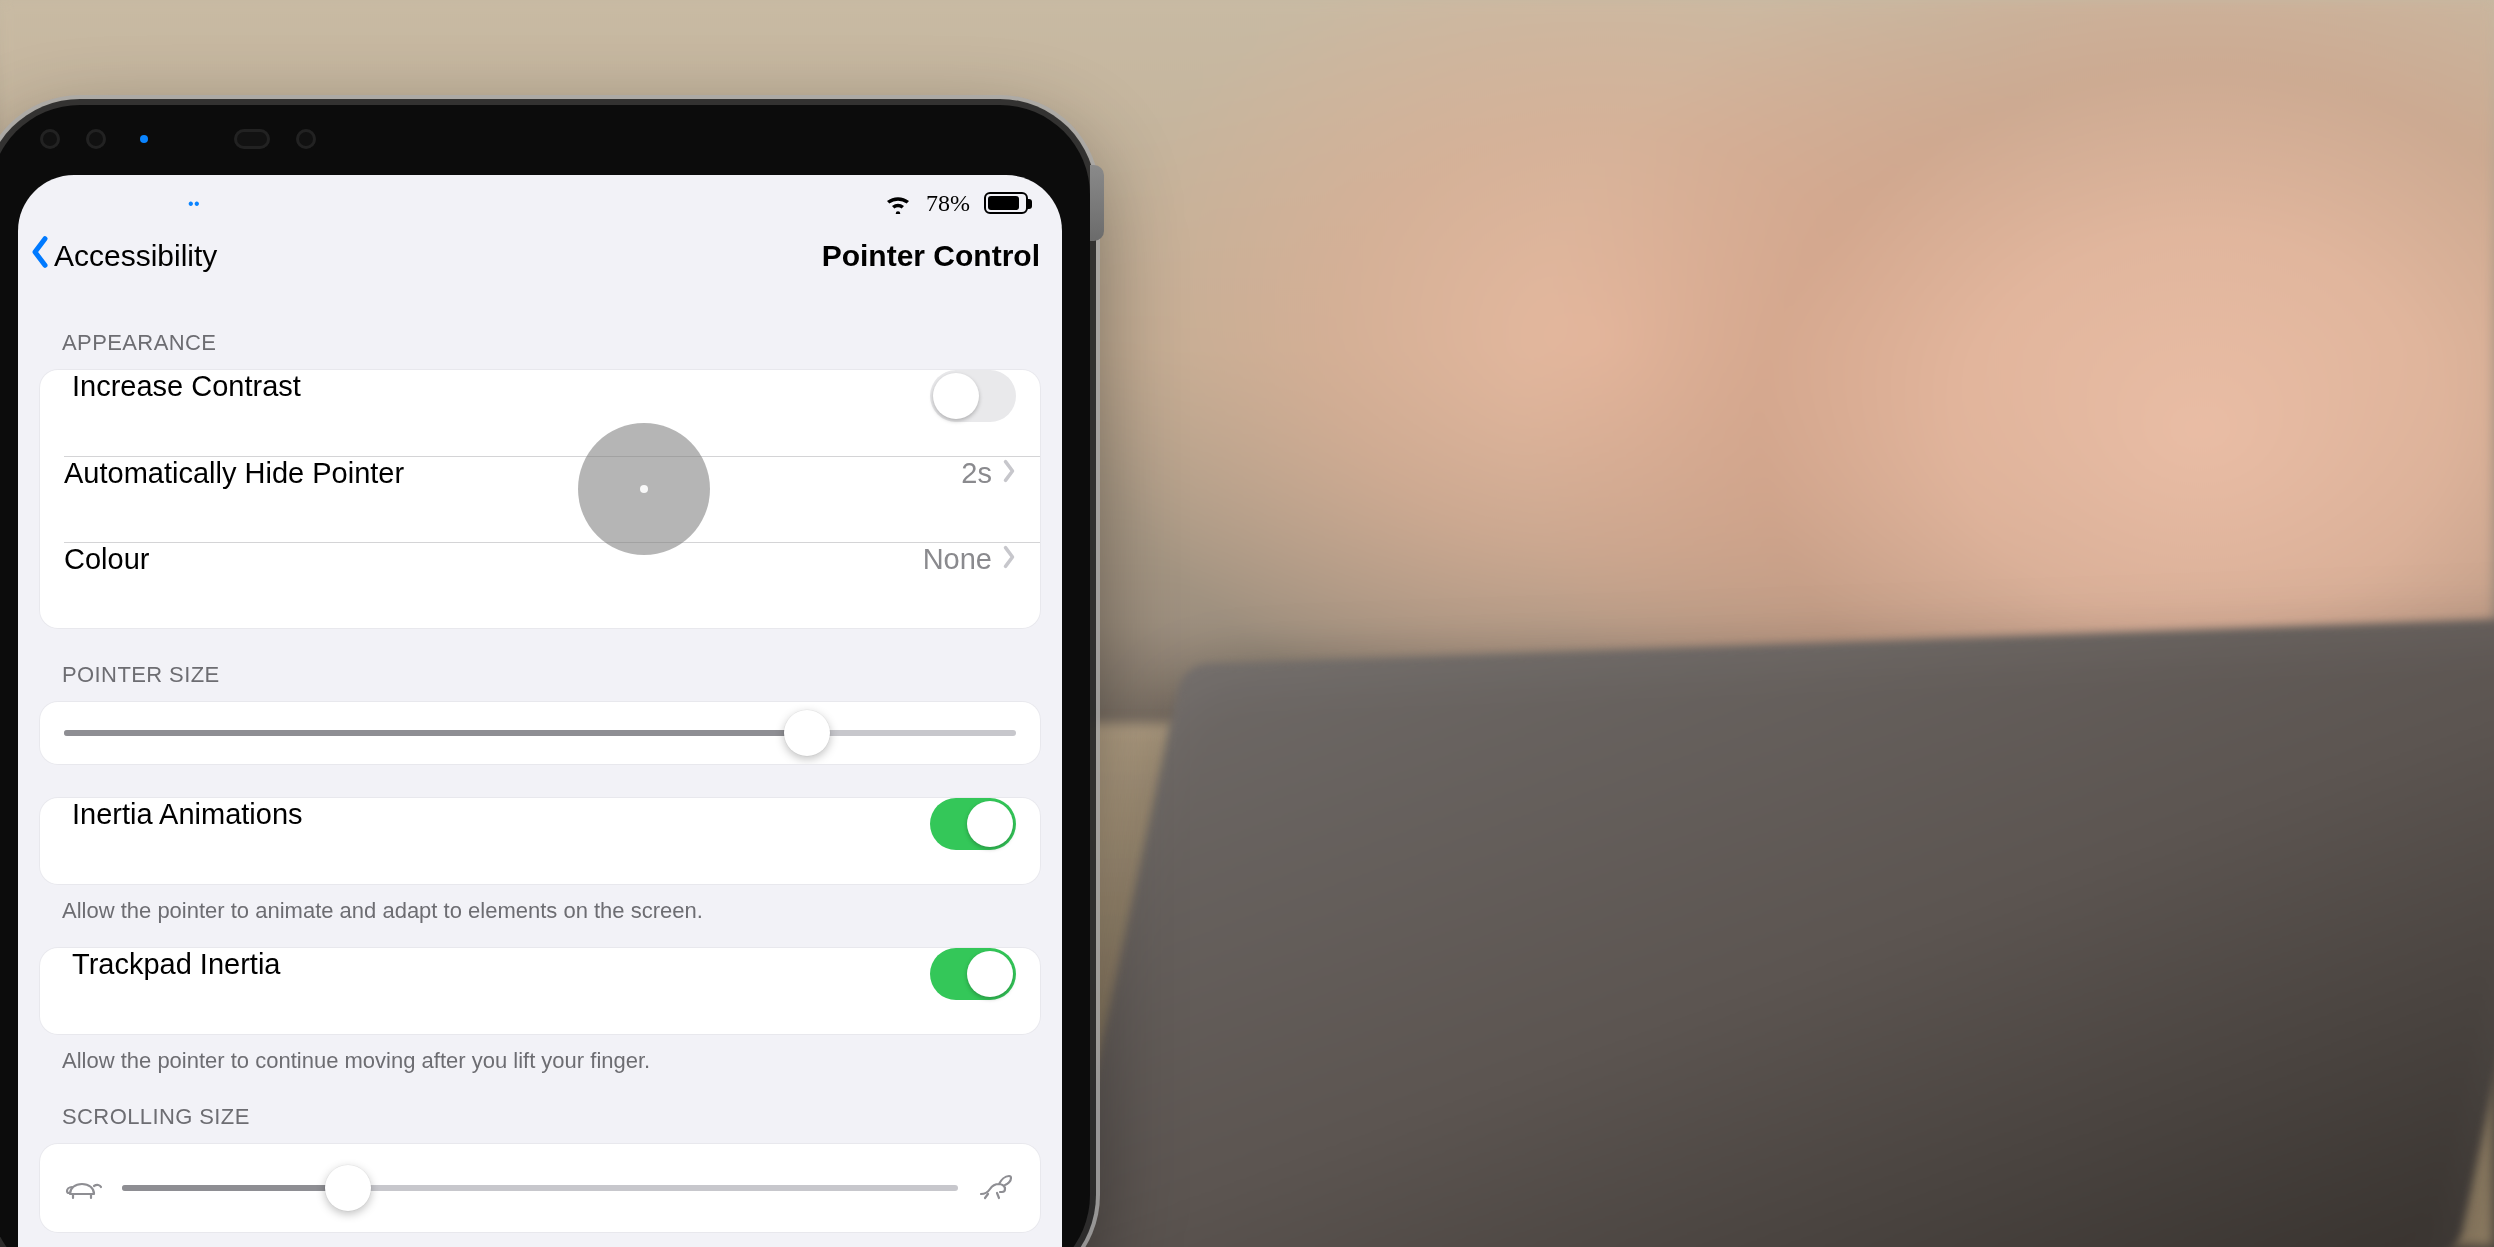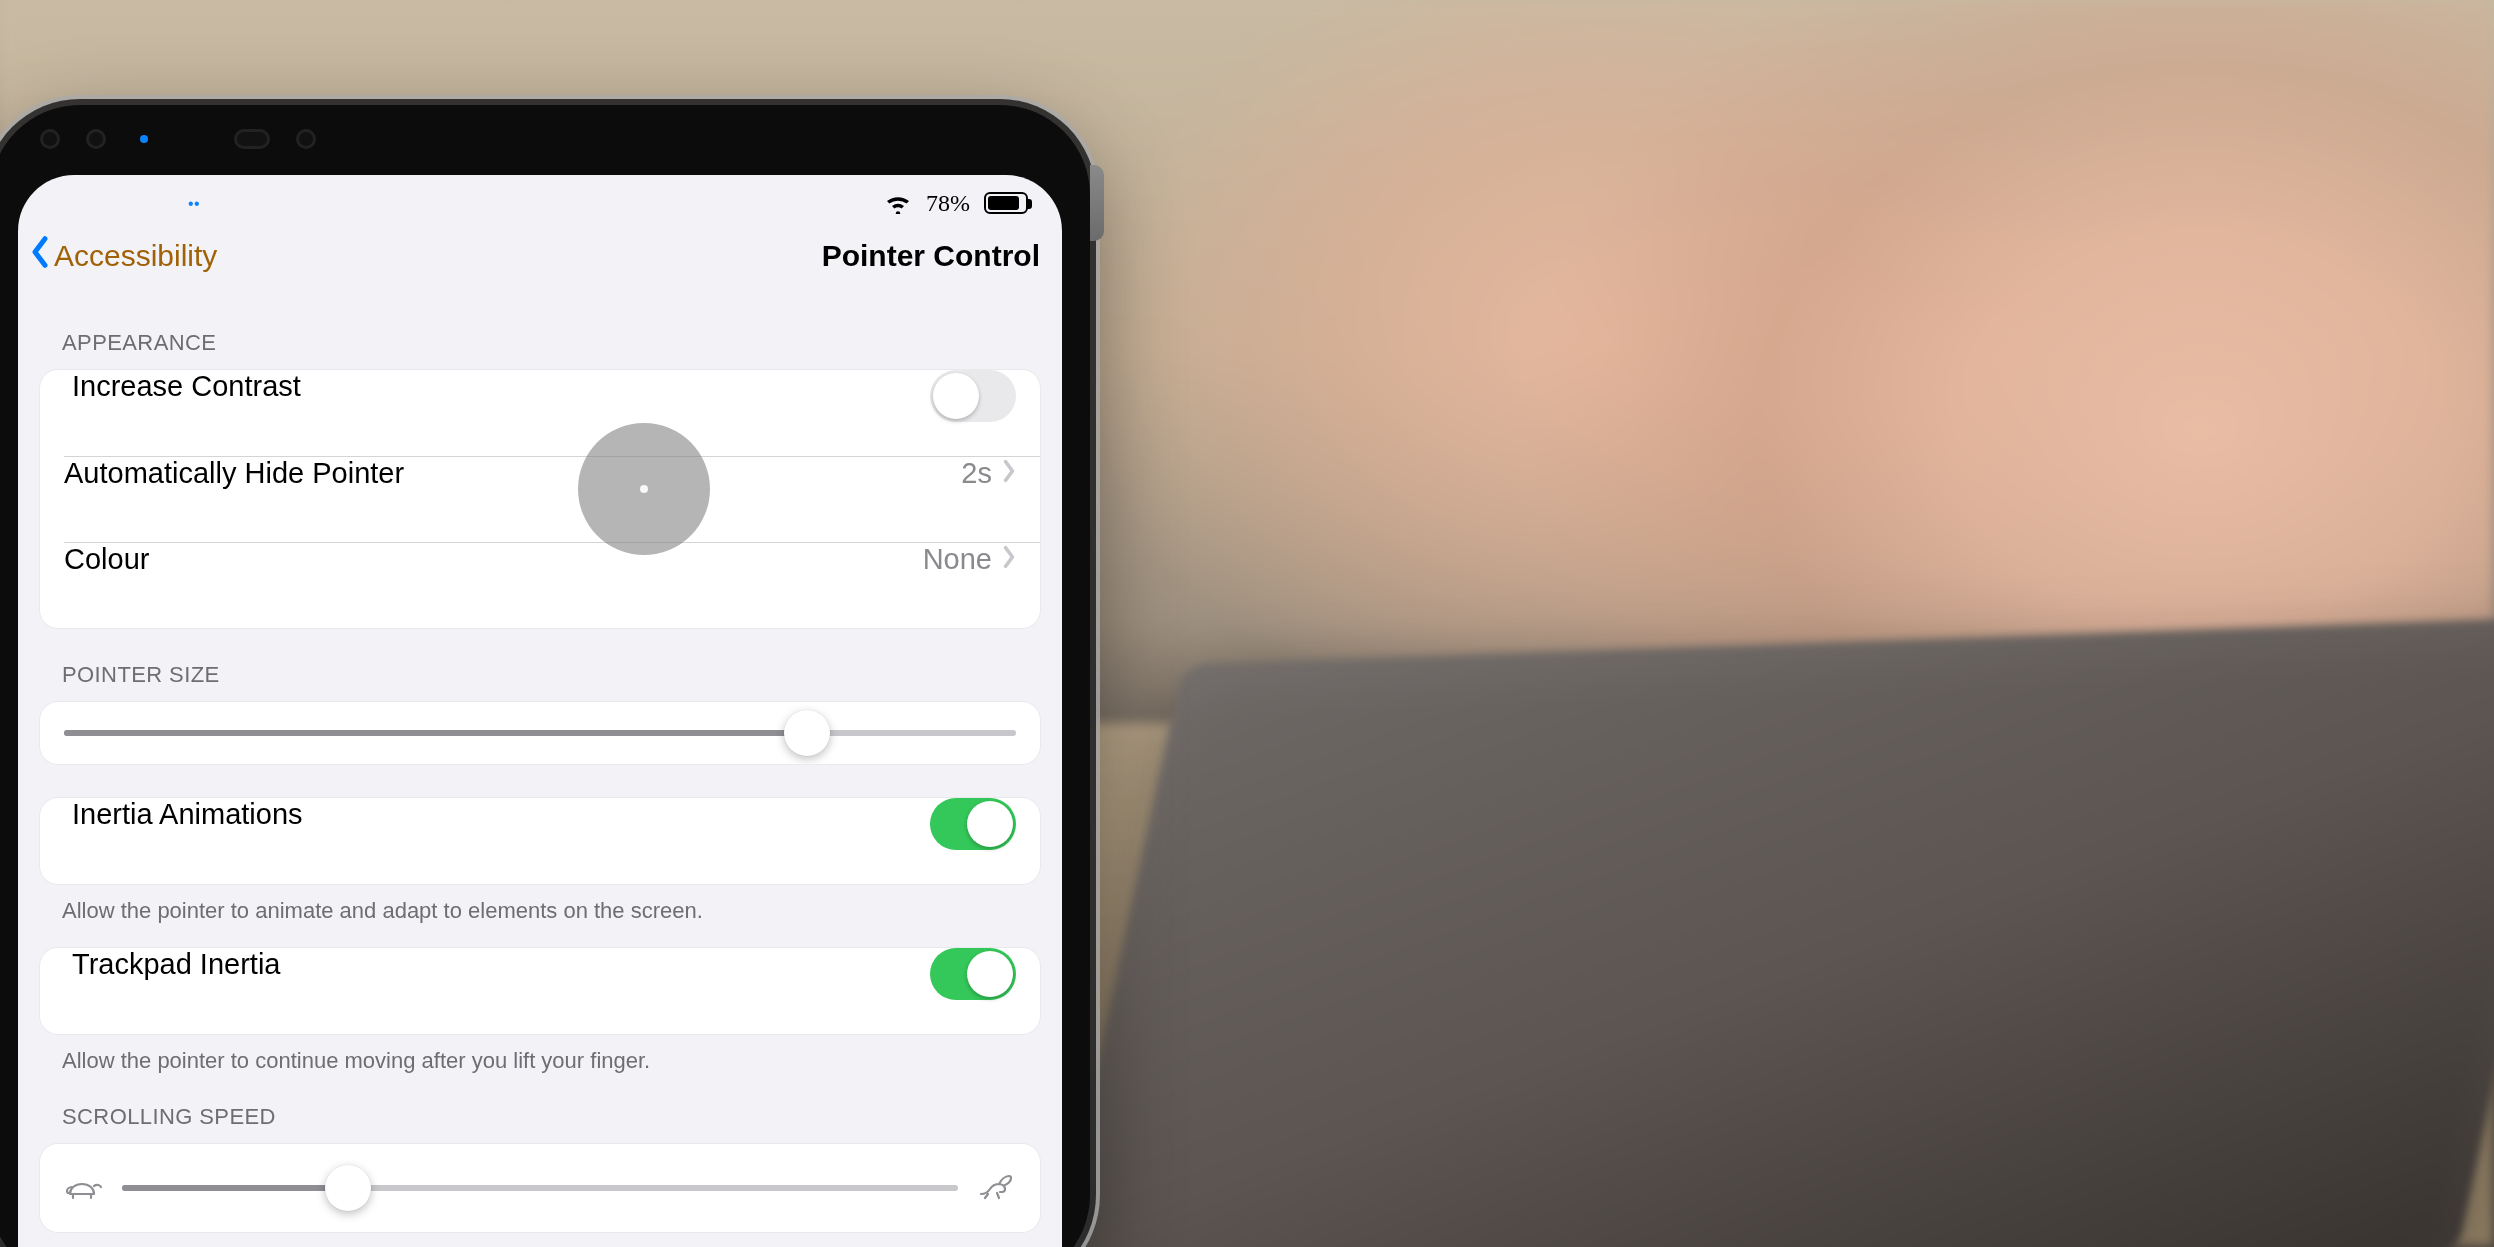--- a/index.html
+++ b/index.html
@@ -76,21 +76,21 @@
     position: relative; width: 44px; height: 22px;
     border: 2.5px solid #000; border-radius: 6px;
   }
   .battery::after { content:""; position:absolute; right:-6px; top:5px; width:5px; height:10px; background:#000; border-radius:0 3px 3px 0;}
   .battery .fill { position:absolute; left:2px; top:2px; bottom:2px; width:70%; background:#000; border-radius:3px;}
   
   .nav {
     display:flex; align-items:center; padding: 4px 22px 20px 12px;
   }
   .back {
-    display:flex; align-items:center; gap:4px; font-size:30px; color:#a16207; font-weight:400;
+    display:flex; align-items:center; gap:4px; font-size:30px; color:#000000; font-weight:400;
     cursor: pointer;
   }
   .chev-left { }
   .nav-title { flex:1; text-align:right; margin-left:-120px; font-size:30px; font-weight:600; }
   
   .demo-pointer {
     position: absolute; top: 248px; left: 560px;
     width: 132px; height: 132px; border-radius: 50%;
     background: rgba(120,120,120,0.55);
     display:flex; align-items:center; justify-content:center;
@@ -245,21 +245,21 @@
       <div class="group">
         <div class="row">
           <div class="label">Trackpad Inertia</div>
           <div class="toggle on">
               <div class="knob"></div>
             </div>
         </div>
       </div>
       <div class="footer-note">Allow the pointer to continue moving after you lift your finger.</div>
 
-      <div class="section-header" style="padding-top:24px">SCROLLING SPEED</div>
+      <div class="section-header" style="padding-top:24px">SCROLLING SIZE</div>
       <div class="group">
         <div class="slider-row">
           <span class="slider-end">
             <svg width="40" height="28" viewBox="0 0 40 28">
                 <path fill="none" stroke="#8e8e93" stroke-width="2.2" stroke-linecap="round" stroke-linejoin="round" d="M6 22c0-6 5-10 12-10s12 4 12 10M6 22h24M9 22v4m18-4v4M30 14c3-2 6-1 7 1M8 15c-3 0-5 2-5 4 0 1 1 2 2 2"></path>
               </svg>
           </span>
           <div class="slider">
             <div class="fill-bar" style="width: 27%;"></div>
               <div class="thumb" style="left: 27%;"></div>

